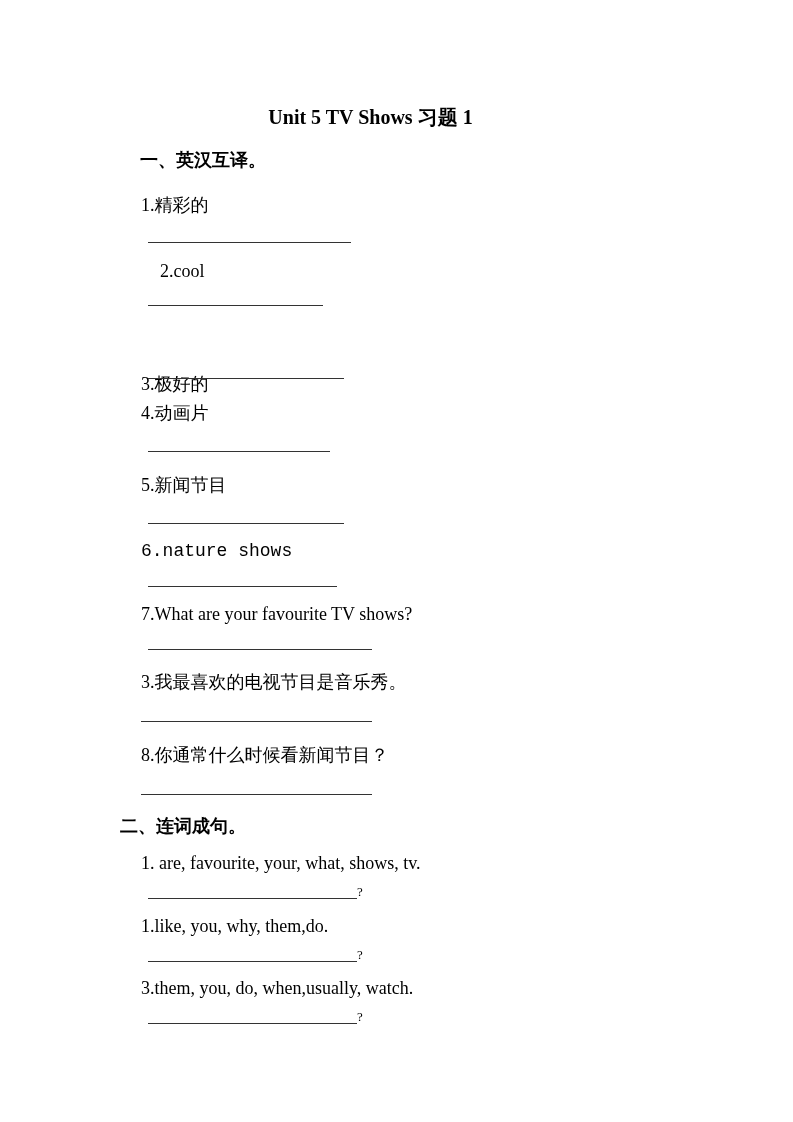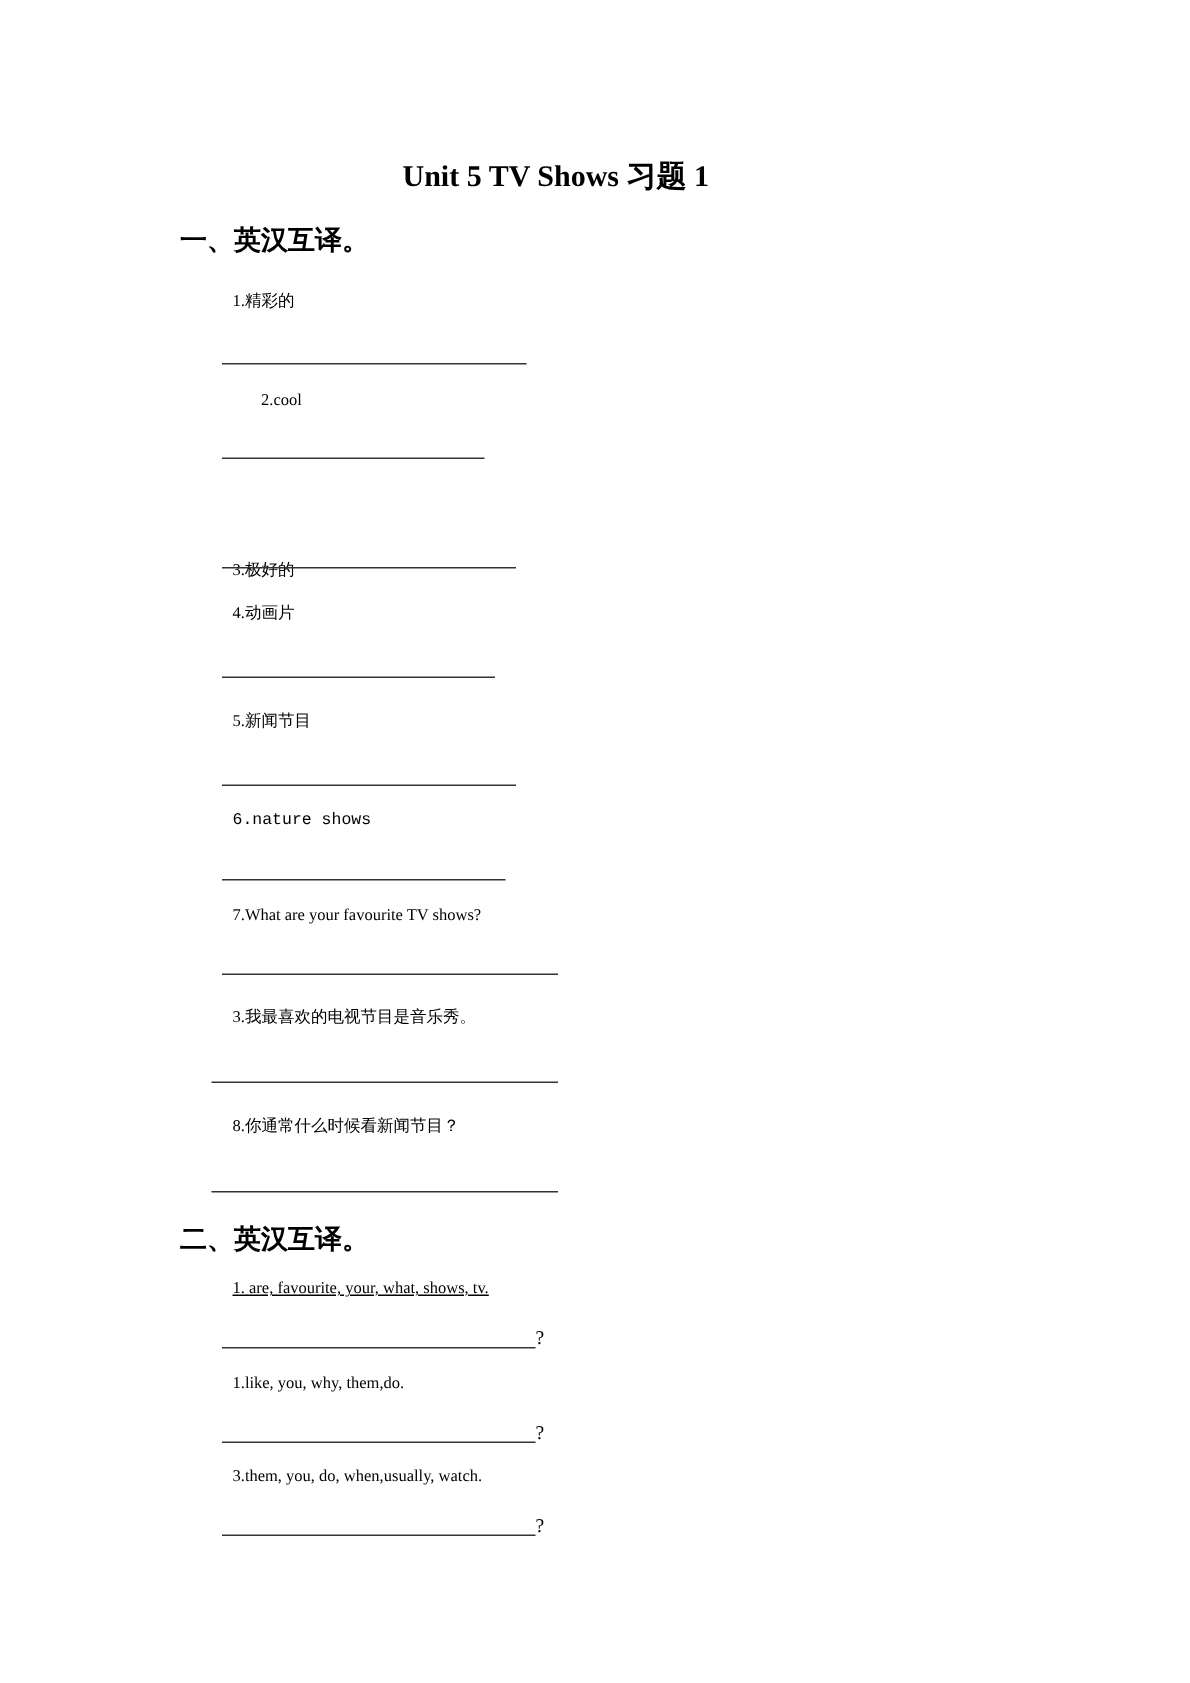--- a/index.html
+++ b/index.html
@@ -1,29 +1,29 @@
 <!DOCTYPE html>
 <html><head>
 <meta charset="utf-8">
 <style>
   html, body { margin: 0; padding: 0; background: #ffffff; }
   body { width: 793px; height: 1122px; position: relative; overflow: hidden; color: #000; font-family: "Liberation Serif", "DejaVu Serif", serif; }
   .abs { position: absolute; white-space: nowrap; }
   .title { top: 104px; left: 0; width: 741px; text-align: center; font-weight: bold; font-size: 20px; }
   .section { font-family: "DejaVu Sans", "Liberation Sans", sans-serif; font-weight: bold; font-size: 18px; left: 120px; }
-  .q { font-size: 11px; left: 155px; }
+  .q { font-size: 18px; left: 141px; }
   .line { position: absolute; height: 0; border-top: 1px solid #333; }
   .qmark { font-size: 13px; }
 </style>
 </head>
 <body>
 
 <div class="abs title">Unit 5 TV Shows  习题  1</div>
 
-<div class="abs section" style="top:148px;">一、英汉互译。</div>
+<div class="abs section" style="top:148px;margin-left:20px;">一、英汉互译。</div>
 
 <div class="abs q" style="top:193px;">1.精彩的</div>
 <div class="line" style="top:242px;left:148px;width:203px;"></div>
 
 <div class="abs q" style="top:261px;margin-left:19px;">2.cool</div>
 <div class="line" style="top:305px;left:148px;width:175px;"></div>
 
 <div class="abs q" style="top:328px;margin-top:44px;">3.极好的</div>
 <div class="line" style="top:378px;left:148px;width:196px;"></div>
 
@@ -38,23 +38,23 @@
 
 <div class="abs q" style="top:604px;">7.What are your favourite TV shows?</div>
 <div class="line" style="top:649px;left:148px;width:224px;"></div>
 
 <div class="abs q" style="top:670px;">3.我最喜欢的电视节目是音乐秀。</div>
 <div class="line" style="top:721px;left:141px;width:231px;"></div>
 
 <div class="abs q" style="top:743px;">8.你通常什么时候看新闻节目？</div>
 <div class="line" style="top:794px;left:141px;width:231px;"></div>
 
-<div class="abs section" style="top:814px;">二、英汉互译。</div>
+<div class="abs section" style="top:814px;">二、连词成句。</div>
 
-<div class="abs q" style="top:853px;text-decoration:underline;">1. are, favourite, your, what, shows, tv.</div>
+<div class="abs q" style="top:853px;">1. are, favourite, your, what, shows, tv.</div>
 <div class="line" style="top:898px;left:148px;width:209px;"></div>
 <div class="abs qmark" style="top:884px;left:357px;">?</div>
 
 <div class="abs q" style="top:916px;">1.like, you, why, them,do.</div>
 <div class="line" style="top:961px;left:148px;width:209px;"></div>
 <div class="abs qmark" style="top:947px;left:357px;">?</div>
 
 <div class="abs q" style="top:978px;">3.them, you, do, when,usually, watch.</div>
 <div class="line" style="top:1023px;left:148px;width:209px;"></div>
 <div class="abs qmark" style="top:1009px;left:357px;">?</div>

